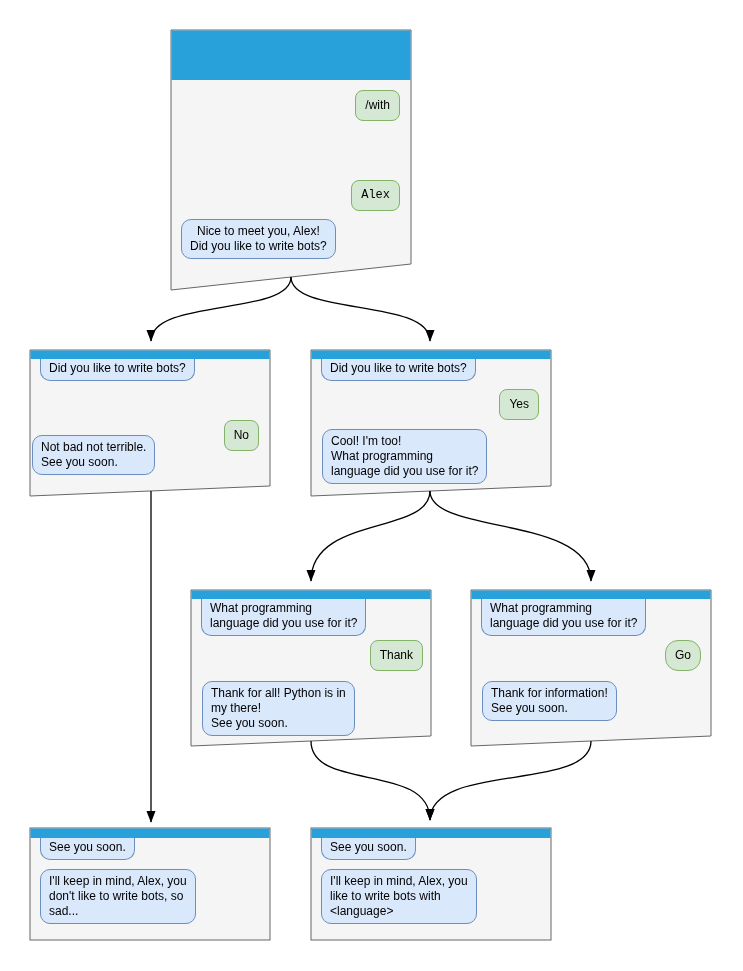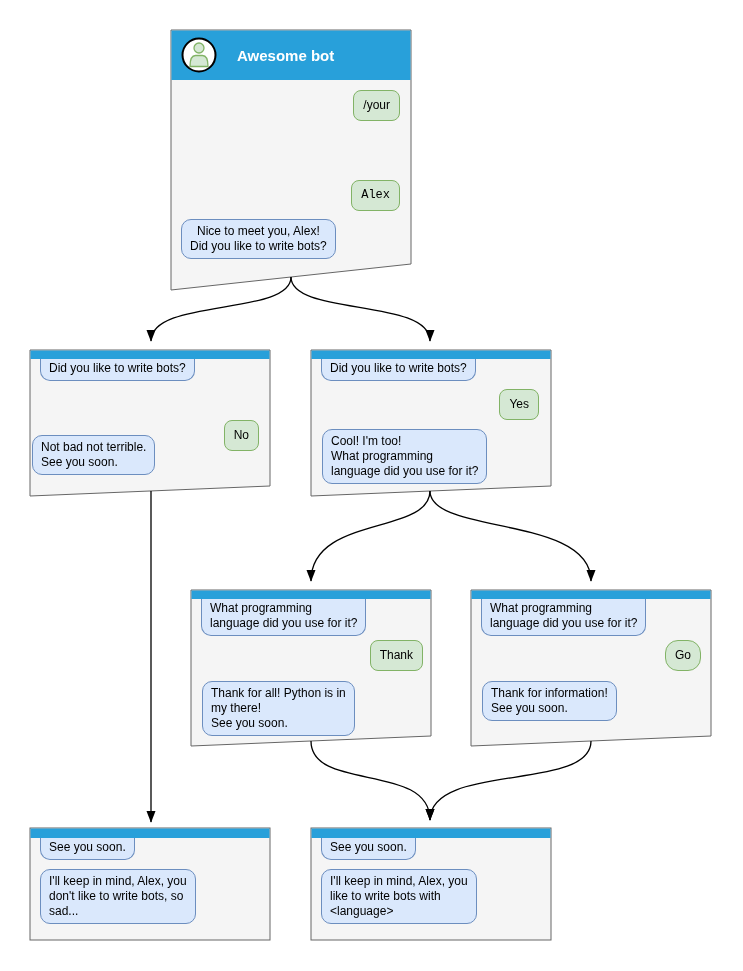--- a/index.html
+++ b/index.html
@@ -57,30 +57,22 @@
 
     <path class="edge" d="M291,277 C291,316 151,298 151,341" marker-end="url(#arrow)"></path>
     <path class="edge" d="M291,277 C291,316 430,298 430,341" marker-end="url(#arrow)"></path>
     <path class="edge" d="M430,491 C430,535 311,515 311,581" marker-end="url(#arrow)"></path>
     <path class="edge" d="M430,491 C430,535 591,515 591,581" marker-end="url(#arrow)"></path>
     <path class="edge" d="M151,491 L151,822" marker-end="url(#arrow)"></path>
     <path class="edge" d="M311,741 C311,792 430,762 430,820" marker-end="url(#arrow)"></path>
     <path class="edge" d="M591,741 C591,792 430,762 430,820" marker-end="url(#arrow)"></path>
   </svg>
 
-  <div class="header-content">
-    <svg class="avatar" width="40" height="40" viewBox="0 0 40 40">
-      <circle cx="20" cy="20" r="16.5" fill="#ffffff" stroke="#000000" stroke-width="2"></circle>
-      <circle cx="20" cy="13" r="5" fill="#D5E8D4" stroke="#82B366" stroke-width="1.3"></circle>
-      <path d="M11,31.5 C11,23 13.5,20.5 16.5,20.5 L23.5,20.5 C26.5,20.5 29,23 29,31.5 Z" fill="#D5E8D4" stroke="#82B366" stroke-width="1.3"></path>
-    </svg>
-    <span class="win-title">Awesome bot</span>
-  </div>
 
-  <div class="bubble user" style="right:343px;top:90px;">/your</div>
+  <div class="bubble user" style="right:343px;top:90px;">/with</div>
   <div class="bubble user" style="right:343px;top:180px;font-family:Liberation Mono, monospace;">Alex</div>
   <div class="bubble bot" style="left:181px;top:219px;text-align:center;">Nice to meet you, Alex!
 Did you like to write bots?</div>
 
   <div class="bubble bot clipped" style="left:40px;top:359px;">Did you like to write bots?</div>
   <div class="bubble user" style="right:484px;top:389px;margin-top:31px;">No</div>
   <div class="bubble bot" style="left:32px;top:429px;margin-top:6px;">Not bad not terrible.
 See you soon.</div>
 
   <div class="bubble bot clipped" style="left:321px;top:359px;">Did you like to write bots?</div>

